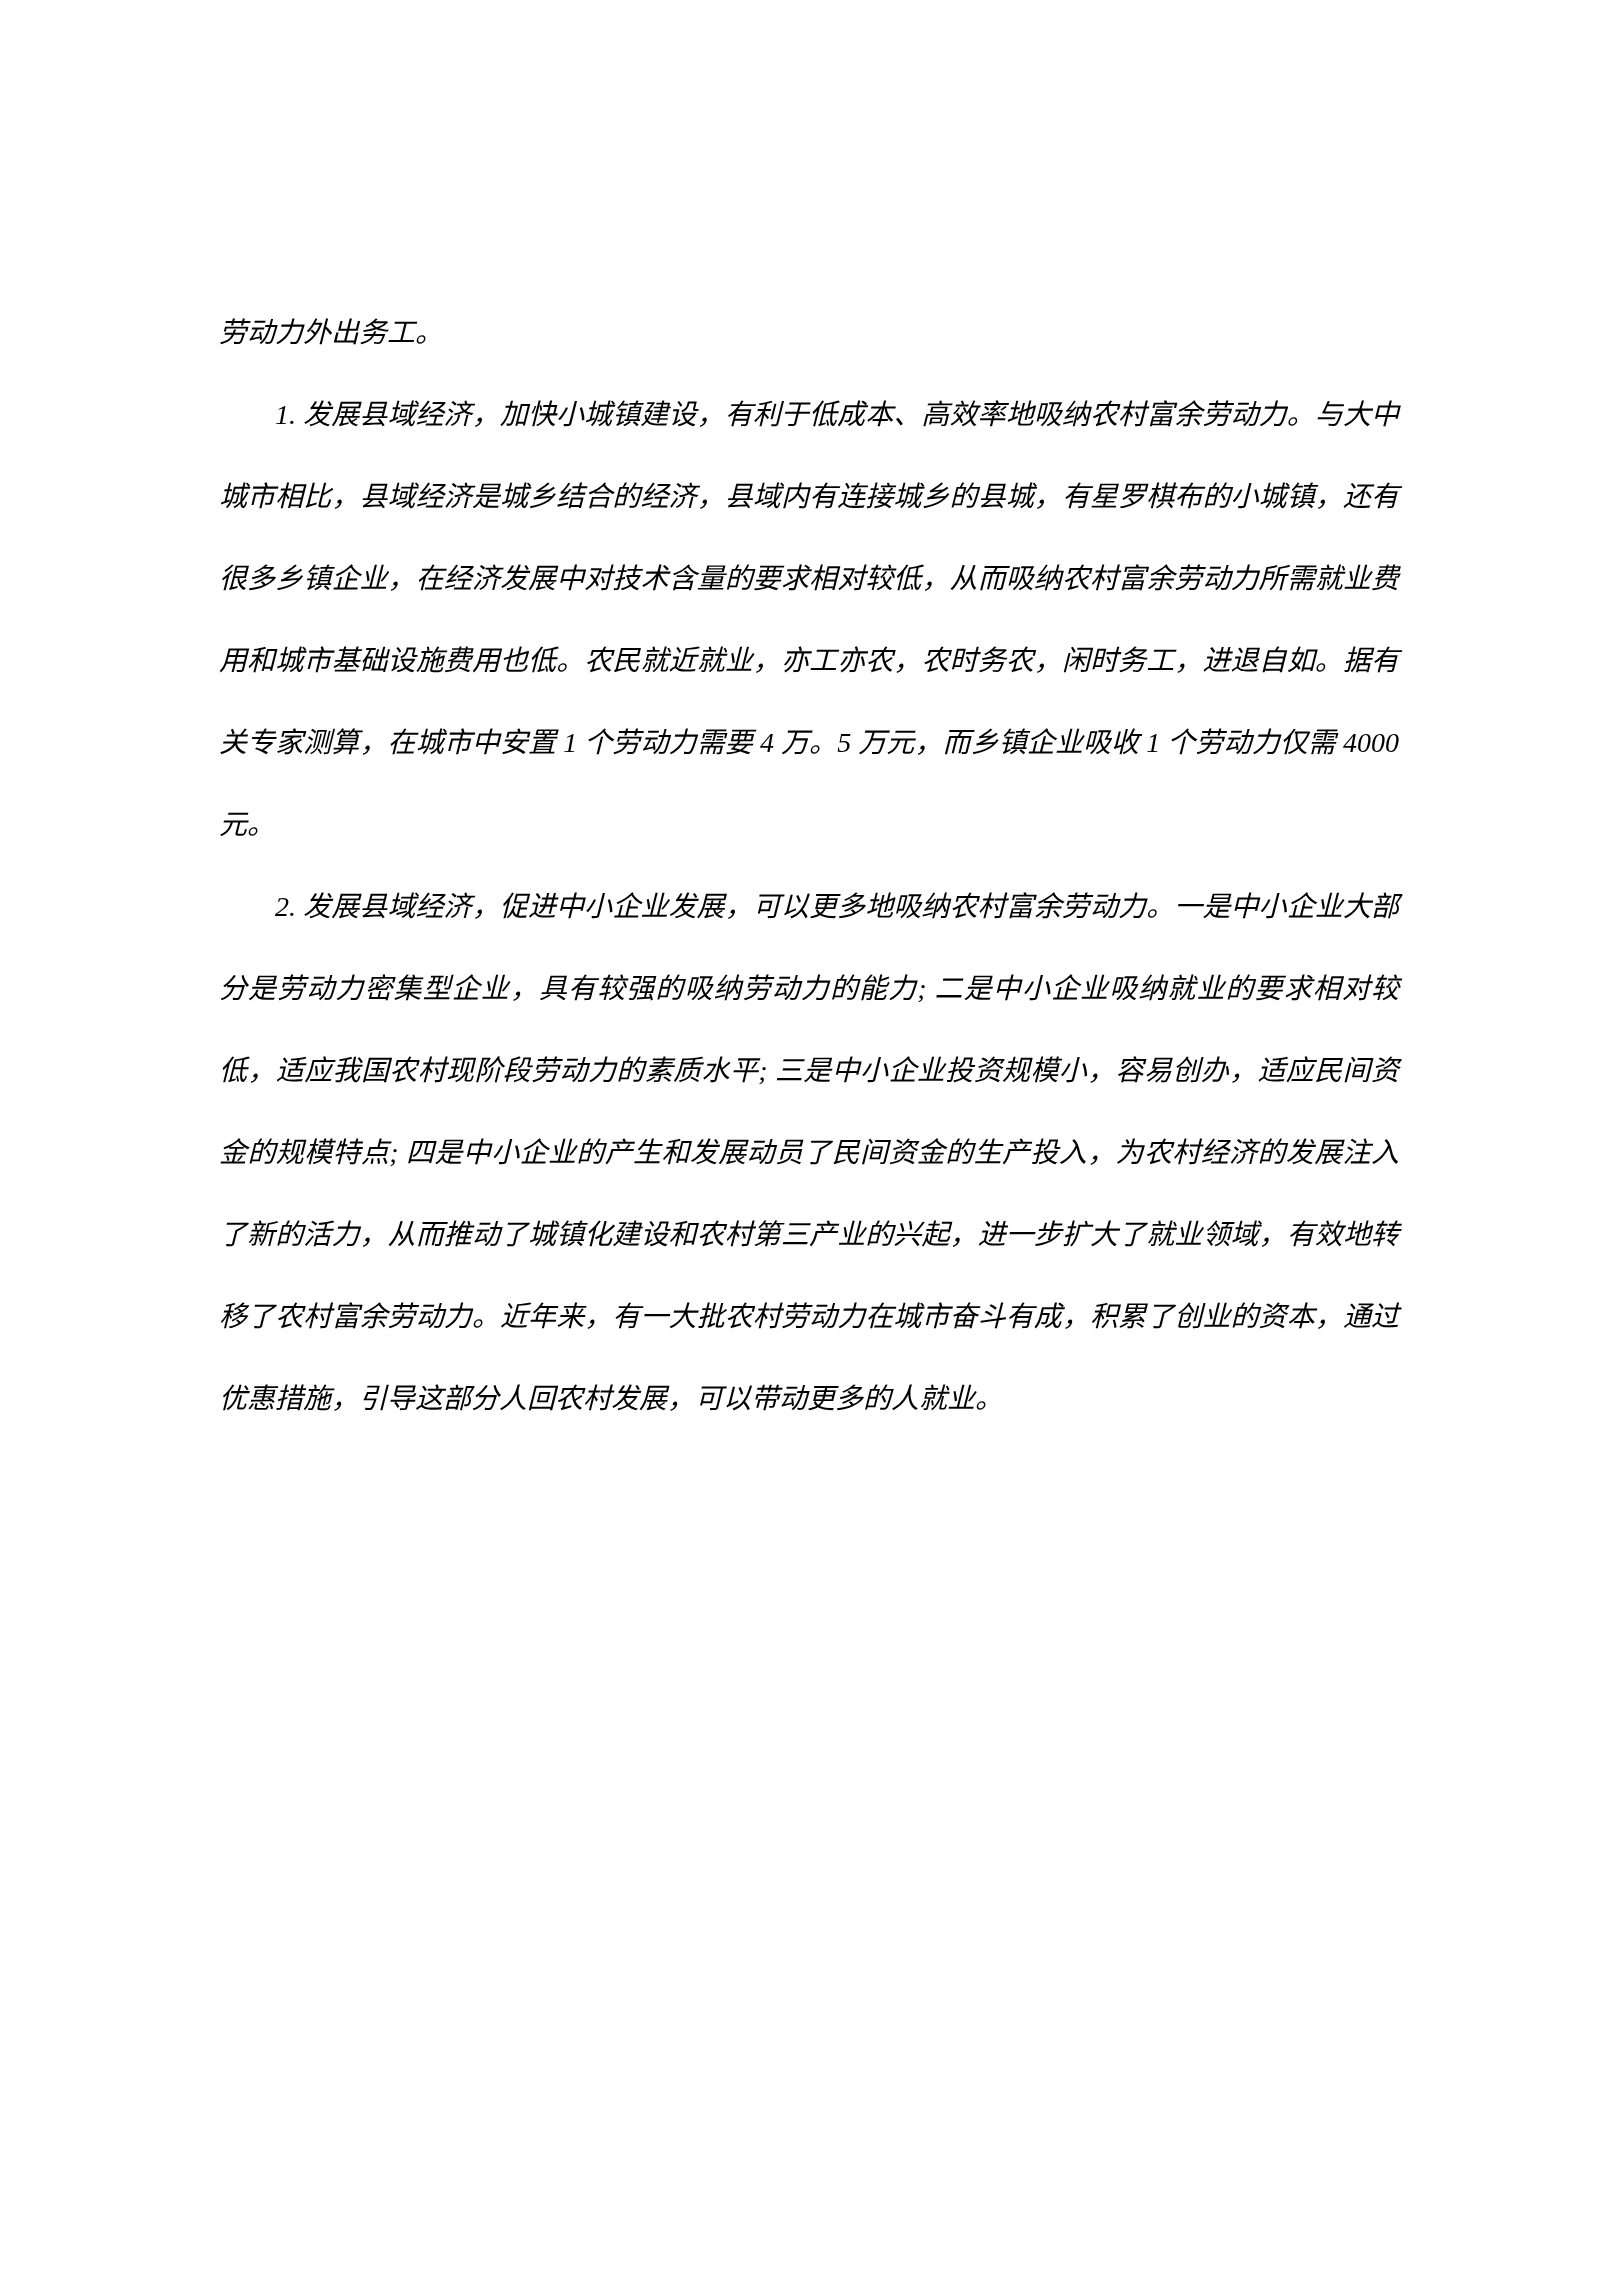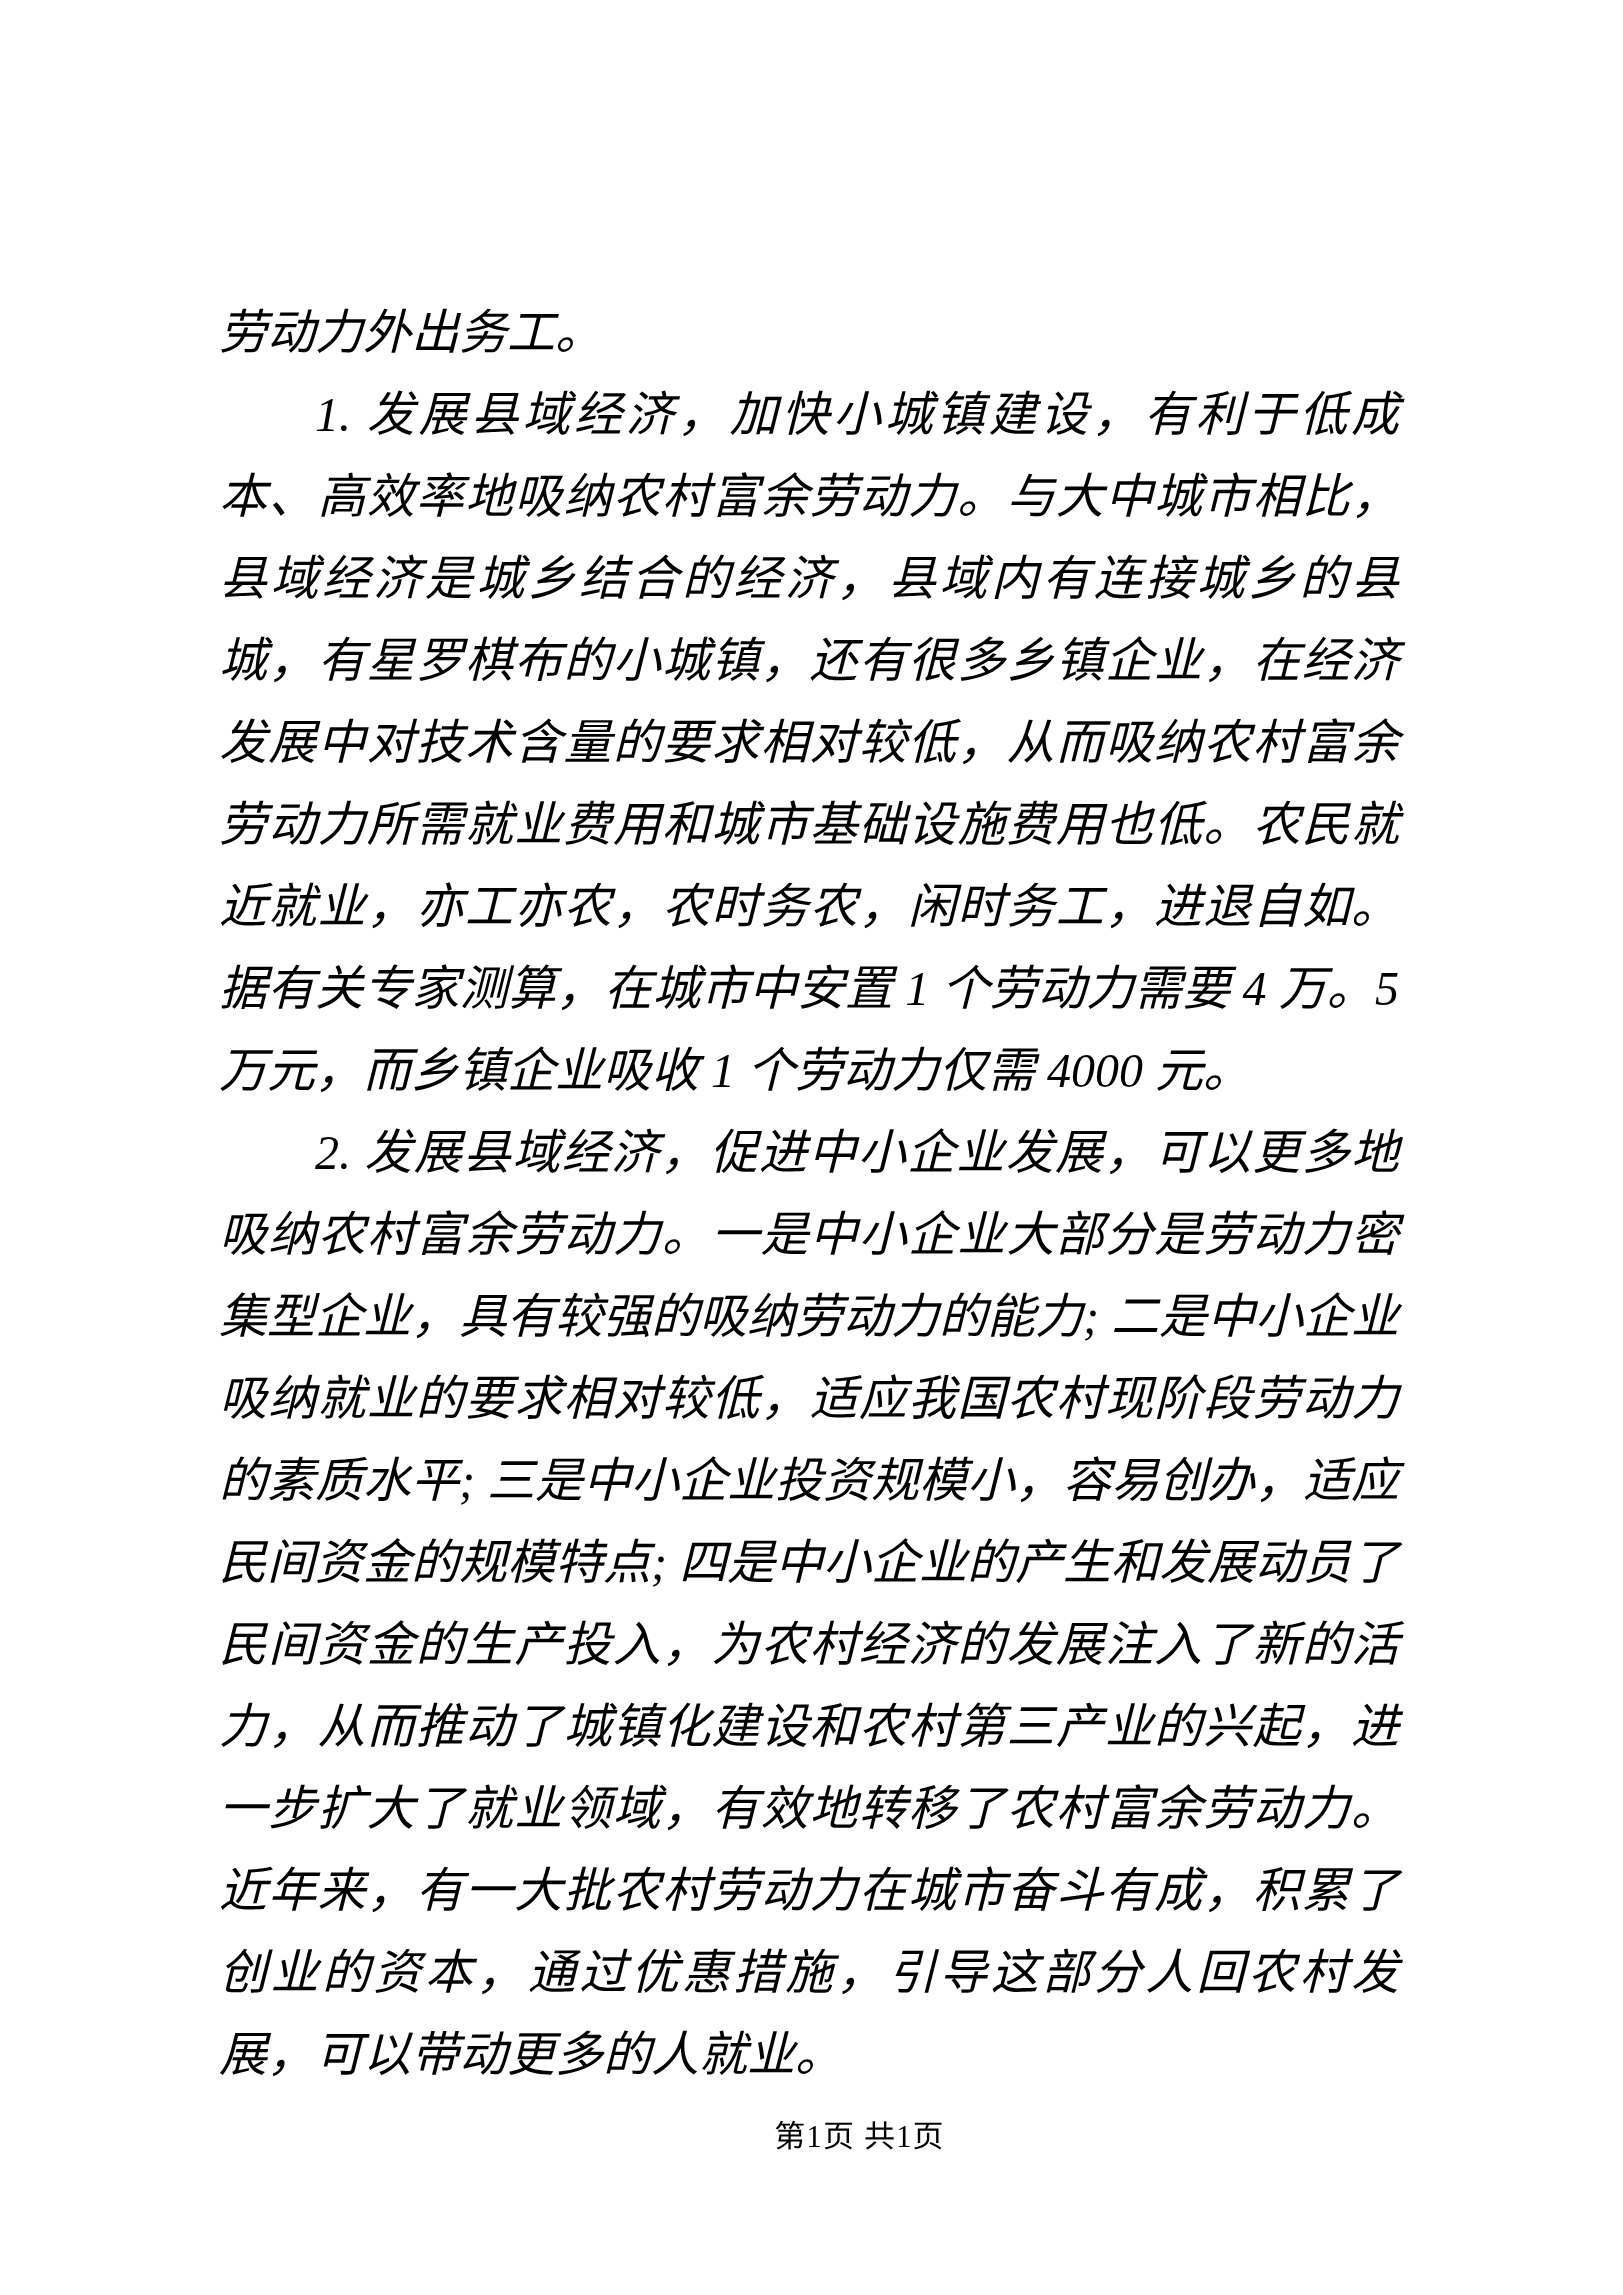--- a/index.html
+++ b/index.html
@@ -17,21 +17,21 @@
     overflow: hidden;
     color: #000000;
     font-family: "Liberation Serif", "DejaVu Serif", serif;
   }
   
   .body-text {
     position: absolute;
     left: 219px;
     top: 292px;
     width: 1180px;
-    font-size: 48px;
+    font-size: 28px;
     line-height: 82px;
     font-style: italic;
     text-align: justify;
     text-justify: inter-ideograph;
   }
   .para {
     margin: 0;
     padding: 0;
     word-break: normal;
     overflow-wrap: break-word;
@@ -60,18 +60,15 @@
 <body>
 
 <div class="page">
 
   <div class="body-text">
     <p class="para">劳动力外出务工。</p>
     <p class="para indent">1. 发展县域经济，加快小城镇建设，有利于低成本、高效率地吸纳农村富余劳动力。与大中城市相比，县域经济是城乡结合的经济，县域内有连接城乡的县城，有星罗棋布的小城镇，还有很多乡镇企业，在经济发展中对技术含量的要求相对较低，从而吸纳农村富余劳动力所需就业费用和城市基础设施费用也低。农民就近就业，亦工亦农，农时务农，闲时务工，进退自如。据有关专家测算，在城市中安置 1 个劳动力需要 4 万。5 万元，而乡镇企业吸收 1 个劳动力仅需 4000 元。</p>
     <p class="para indent">2. 发展县域经济，促进中小企业发展，可以更多地吸纳农村富余劳动力。一是中小企业大部分是劳动力密集型企业，具有较强的吸纳劳动力的能力; 二是中小企业吸纳就业的要求相对较低，适应我国农村现阶段劳动力的素质水平; 三是中小企业投资规模小，容易创办，适应民间资金的规模特点; 四是中小企业的产生和发展动员了民间资金的生产投入，为农村经济的发展注入了新的活力，从而推动了城镇化建设和农村第三产业的兴起，进一步扩大了就业领域，有效地转移了农村富余劳动力。近年来，有一大批农村劳动力在城市奋斗有成，积累了创业的资本，通过优惠措施，引导这部分人回农村发展，可以带动更多的人就业。</p>
   </div>
 
-  <div class="footer">
-    <span class="footer-text">第1页 共1页</span>
-  </div>
 
 </div>
 
 
 </body></html>

